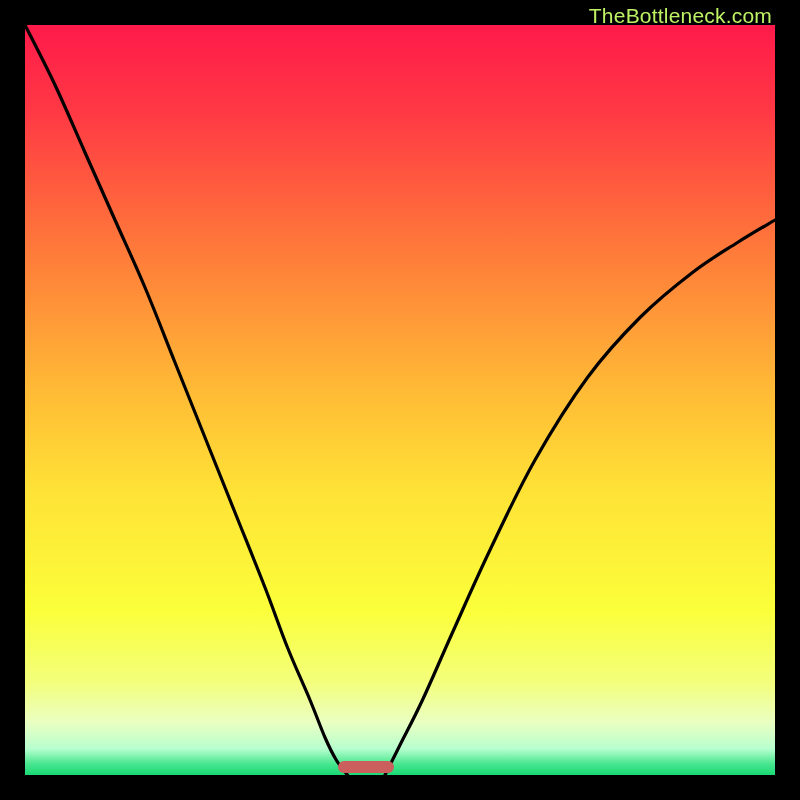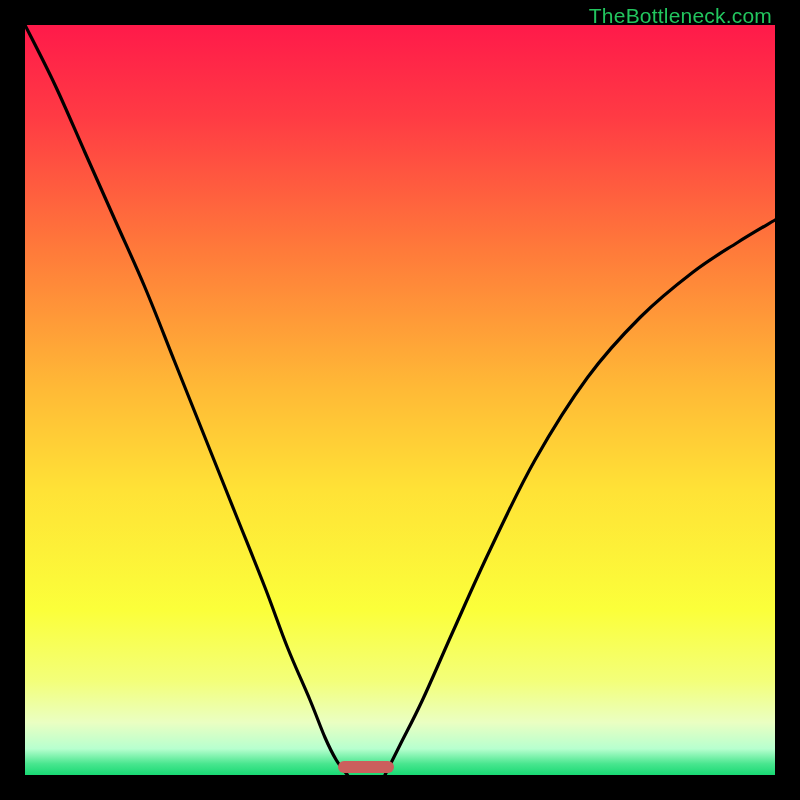--- a/index.html
+++ b/index.html
@@ -37,21 +37,21 @@
     pointer-events: none;
   }
   .marker {
     position: absolute;
     border-radius: 6px;
   }
   .watermark {
     position: absolute;
     top: 4px;
     right: 28px;
-    color: #22c55e;
+    color: #bef264;
     font-size: 21px;
     font-weight: 500;
     letter-spacing: 0.2px;
     user-select: none;
   }
 </style>
 </head>
 <body>
 
 <div class="frame">

